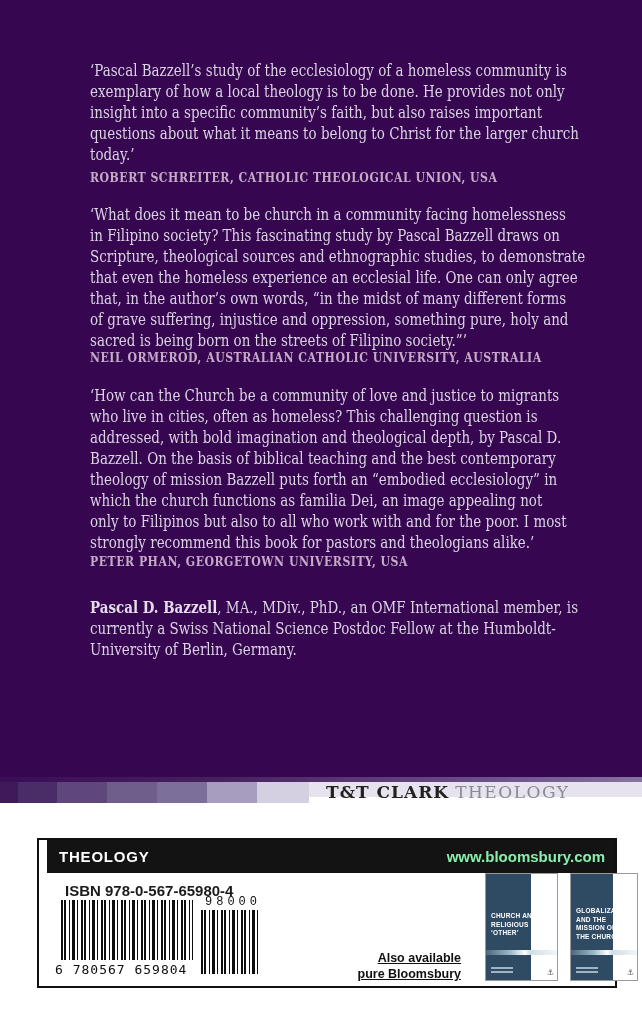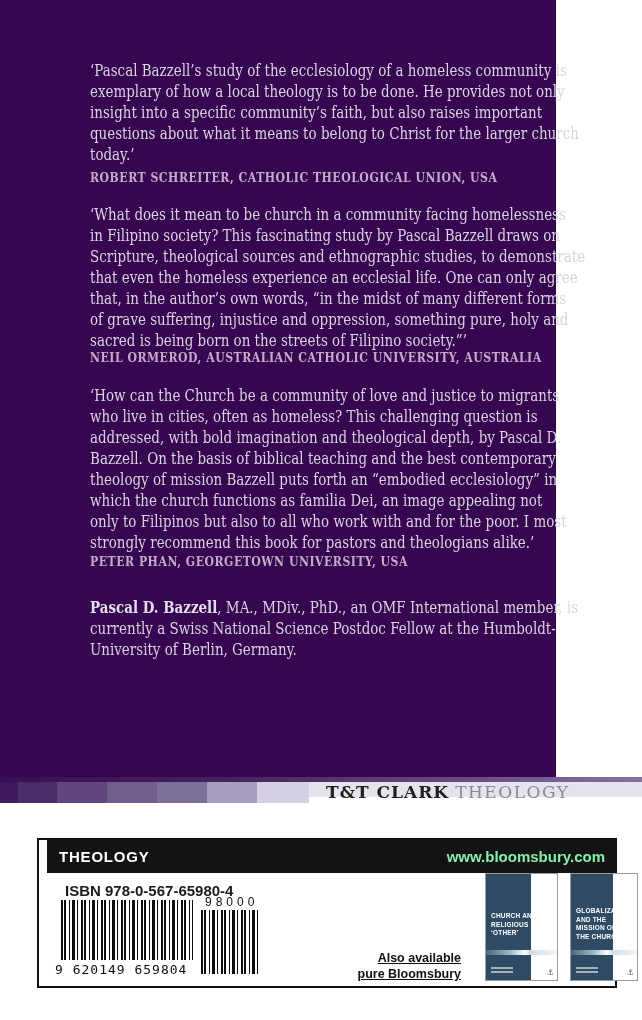--- a/index.html
+++ b/index.html
@@ -1,20 +1,20 @@
 <!DOCTYPE html>
 <html><head>
 <meta charset="utf-8">
 <style>
   html,body{margin:0;padding:0;background:#ffffff;}
   .page{position:relative;width:642px;height:1020px;background:#ffffff;overflow:hidden;
         font-family:"DejaVu Serif",serif;}
 
   
-  .cover{position:absolute;left:0;top:0;width:556px;height:782px;background:#360750;}
+  .cover{position:absolute;left:0;top:0;width:642px;height:782px;background:#360750;}
   .text-col{position:absolute;left:90px;top:0;width:660px;height:782px;
             transform:scaleX(0.84);transform-origin:0 0;}
   .qblock{position:absolute;left:0;}
   .qline{white-space:nowrap;font-size:16px;line-height:21px;color:#DAD3E2;}
   .attrib{position:absolute;left:0;white-space:nowrap;font-size:13px;font-weight:bold;
           letter-spacing:.6px;color:#C6ABC9;}
   .bio{position:absolute;left:0;top:597px;}
   .bio .qline{color:#DAD3E2;}
   .bio b{font-weight:bold;color:#E4DEEC;}
 
@@ -44,21 +44,21 @@
                 font-size:15px;letter-spacing:.8px;}
   .bar-site{color:#86efac;font-family:"Liberation Sans",sans-serif;font-weight:bold;font-size:15px;}
   .isbn{position:absolute;left:26px;top:42px;font-family:"Liberation Sans",sans-serif;
         font-weight:bold;font-size:15px;color:#1a1a1a;}
   .bars{background:repeating-linear-gradient(90deg,#0d0d0d 0 2px,#fff 2px 3px,#0d0d0d 3px 5px,
         #fff 5px 8px,#0d0d0d 8px 9px,#fff 9px 11px,#0d0d0d 11px 14px,#fff 14px 16px,
         #0d0d0d 16px 17px,#fff 17px 20px);}
   .main-bars{position:absolute;left:22px;top:60px;width:132px;height:60px;}
   .main-digits{position:absolute;left:16px;top:122px;font-family:"DejaVu Sans Mono",monospace;
                font-size:13px;letter-spacing:1px;color:#0d0d0d;white-space:nowrap;}
-  .supp-digits{position:absolute;left:166px;top:55px;font-family:Liberation Sans, sans-serif;
+  .supp-digits{position:absolute;left:166px;top:55px;font-family:Liberation Mono, monospace;
                font-size:12px;letter-spacing:4px;color:#0d0d0d;}
   .supp-bars{position:absolute;left:162px;top:70px;width:58px;height:64px;}
   .also{position:absolute;left:292px;top:110px;width:130px;text-align:right;
         font-family:"Liberation Sans",sans-serif;font-weight:bold;font-size:12.5px;
         line-height:16px;color:#101010;text-decoration:underline;}
 
   
   .thumb{position:absolute;top:873px;height:108px;background:#fff;border:1px solid #9a9a9a;
          box-sizing:border-box;overflow:hidden;}
   .t1{left:485px;width:73px;}
@@ -139,21 +139,21 @@
     </div>
   </div>
 
   <div class="info-box">
     <div class="box-bar">
       <span class="bar-category">THEOLOGY</span>
       <span class="bar-site">www.bloomsbury.com</span>
     </div>
     <div class="isbn">ISBN 978-0-567-65980-4</div>
     <div class="bars main-bars"></div>
-    <div class="main-digits">9 620149 659804</div>
+    <div class="main-digits">6 780567 659804</div>
     <div class="supp-digits">98000</div>
     <div class="bars supp-bars"></div>
     <div class="also">
       <div>Also available</div>
       <div>pure Bloomsbury</div>
     </div>
   </div>
 
   <div class="thumb t1">
     <div class="thumb-dark"></div>

